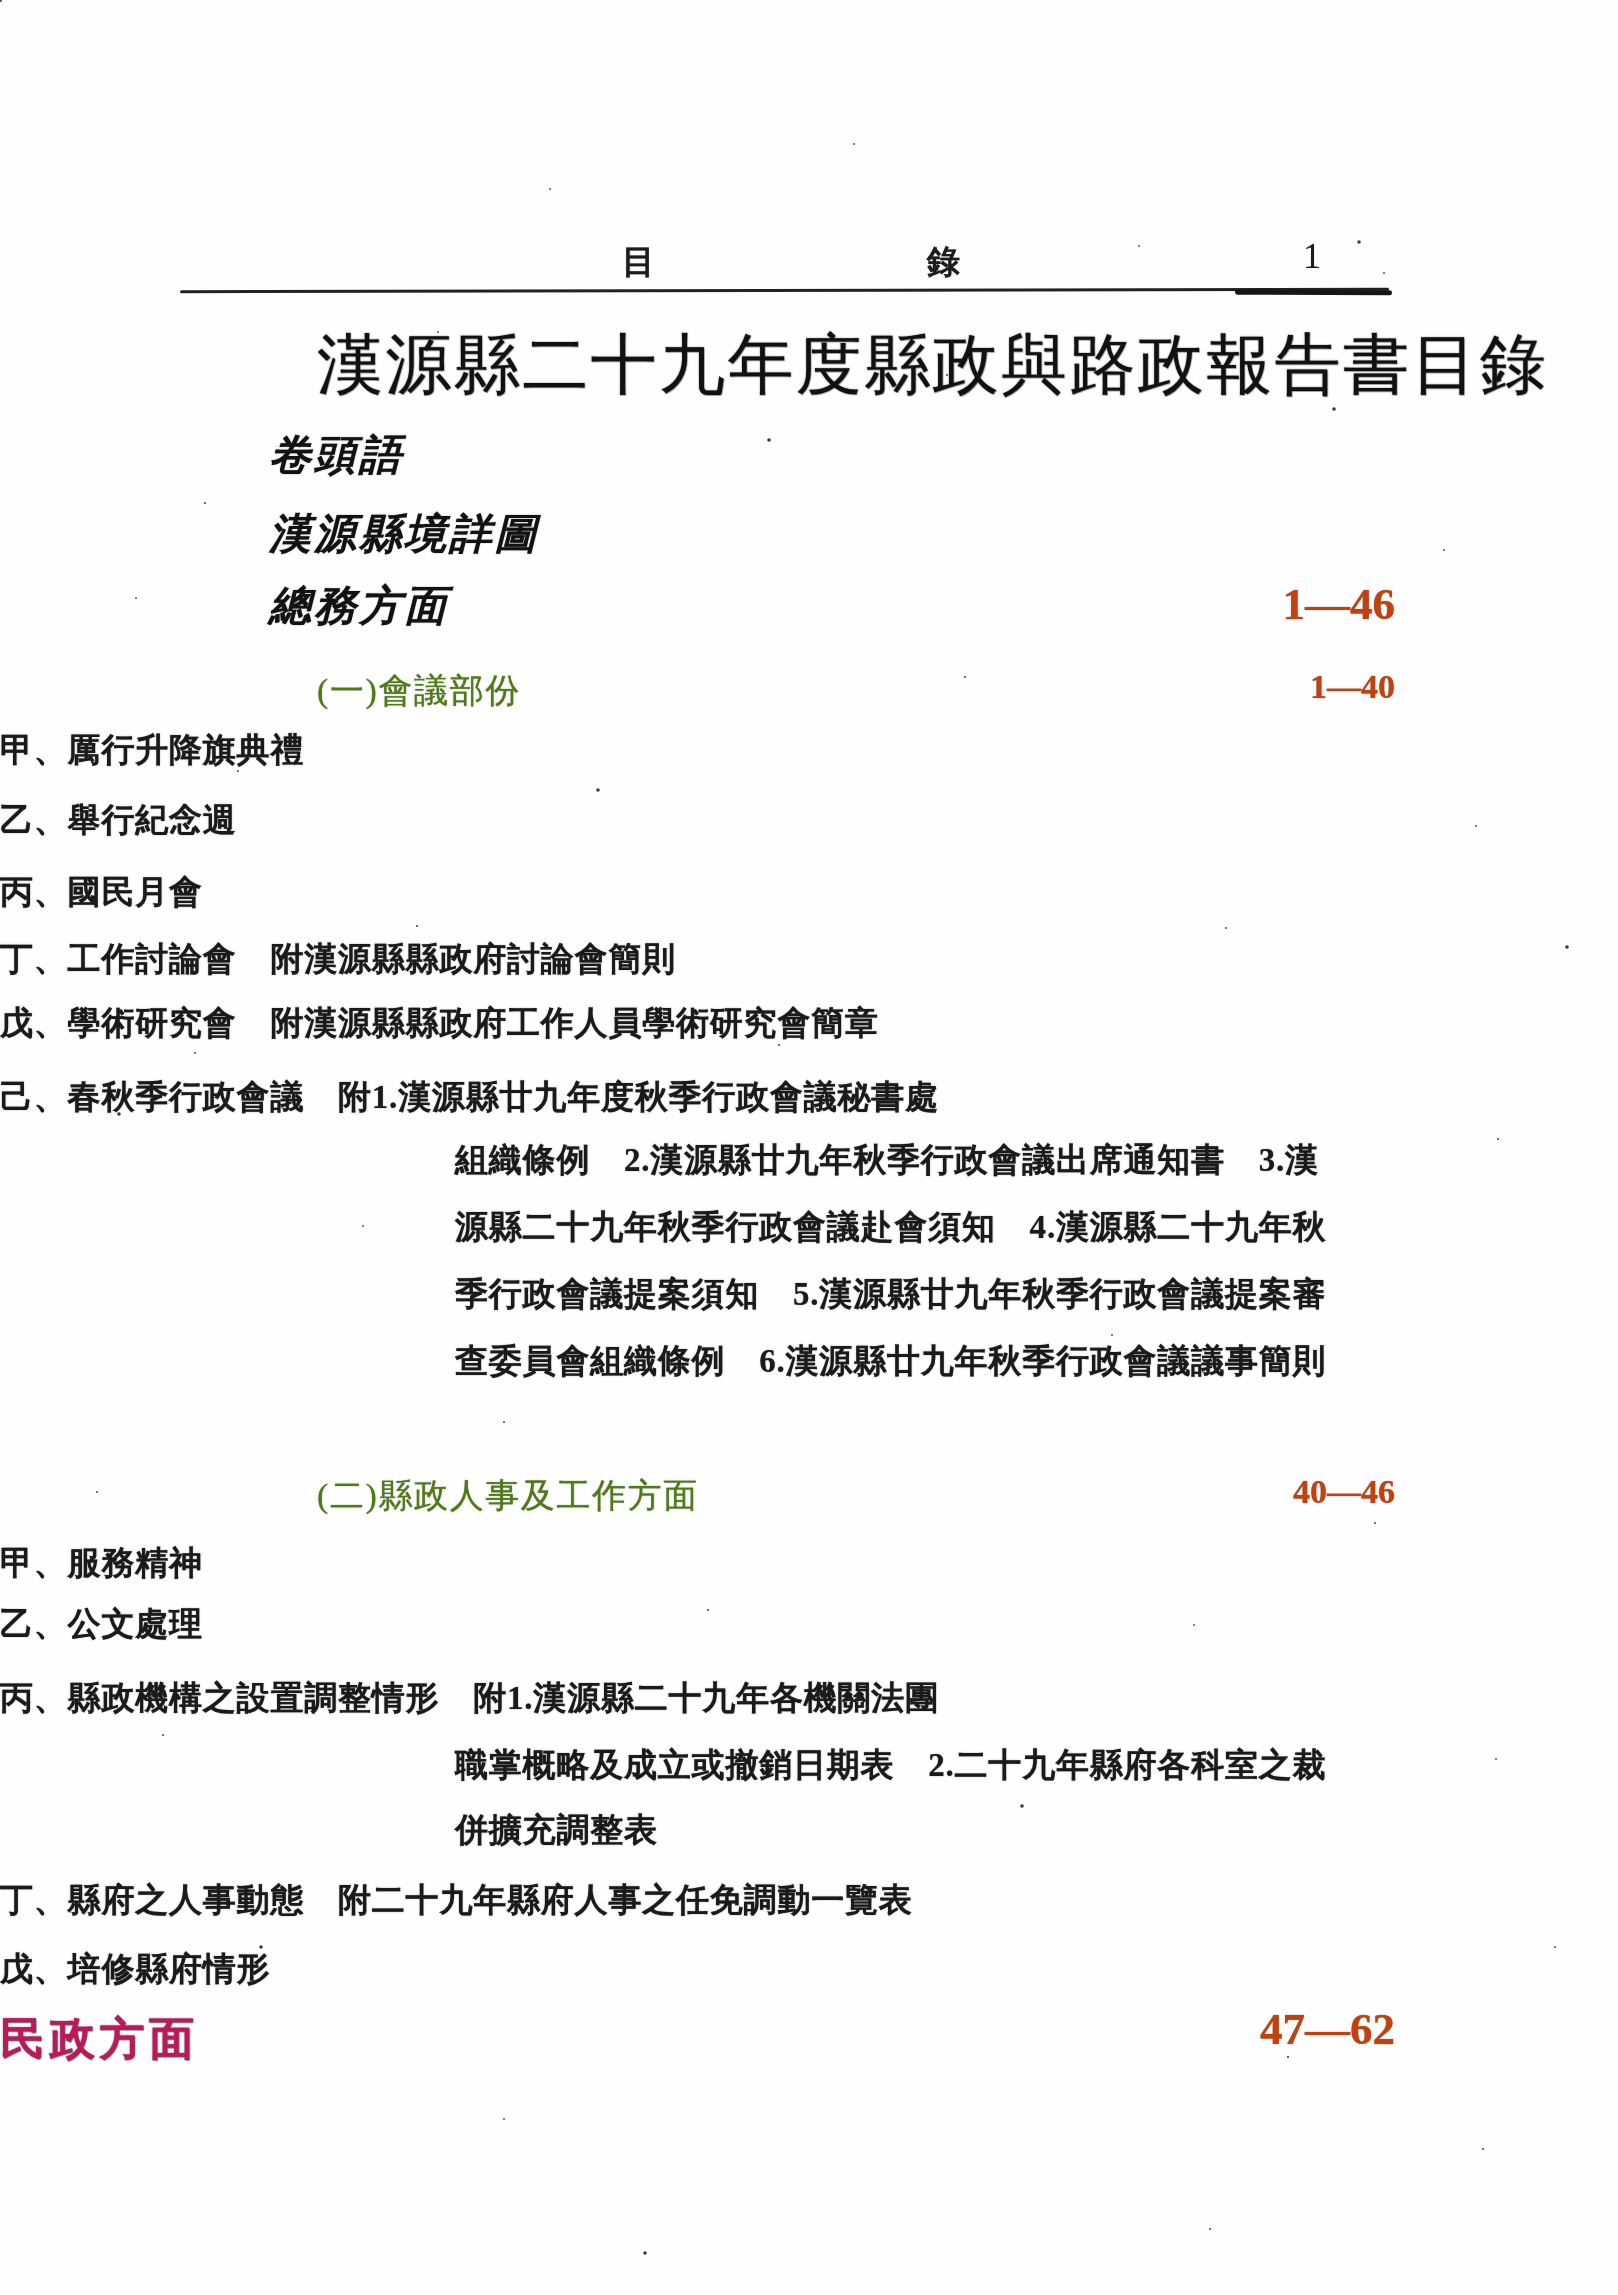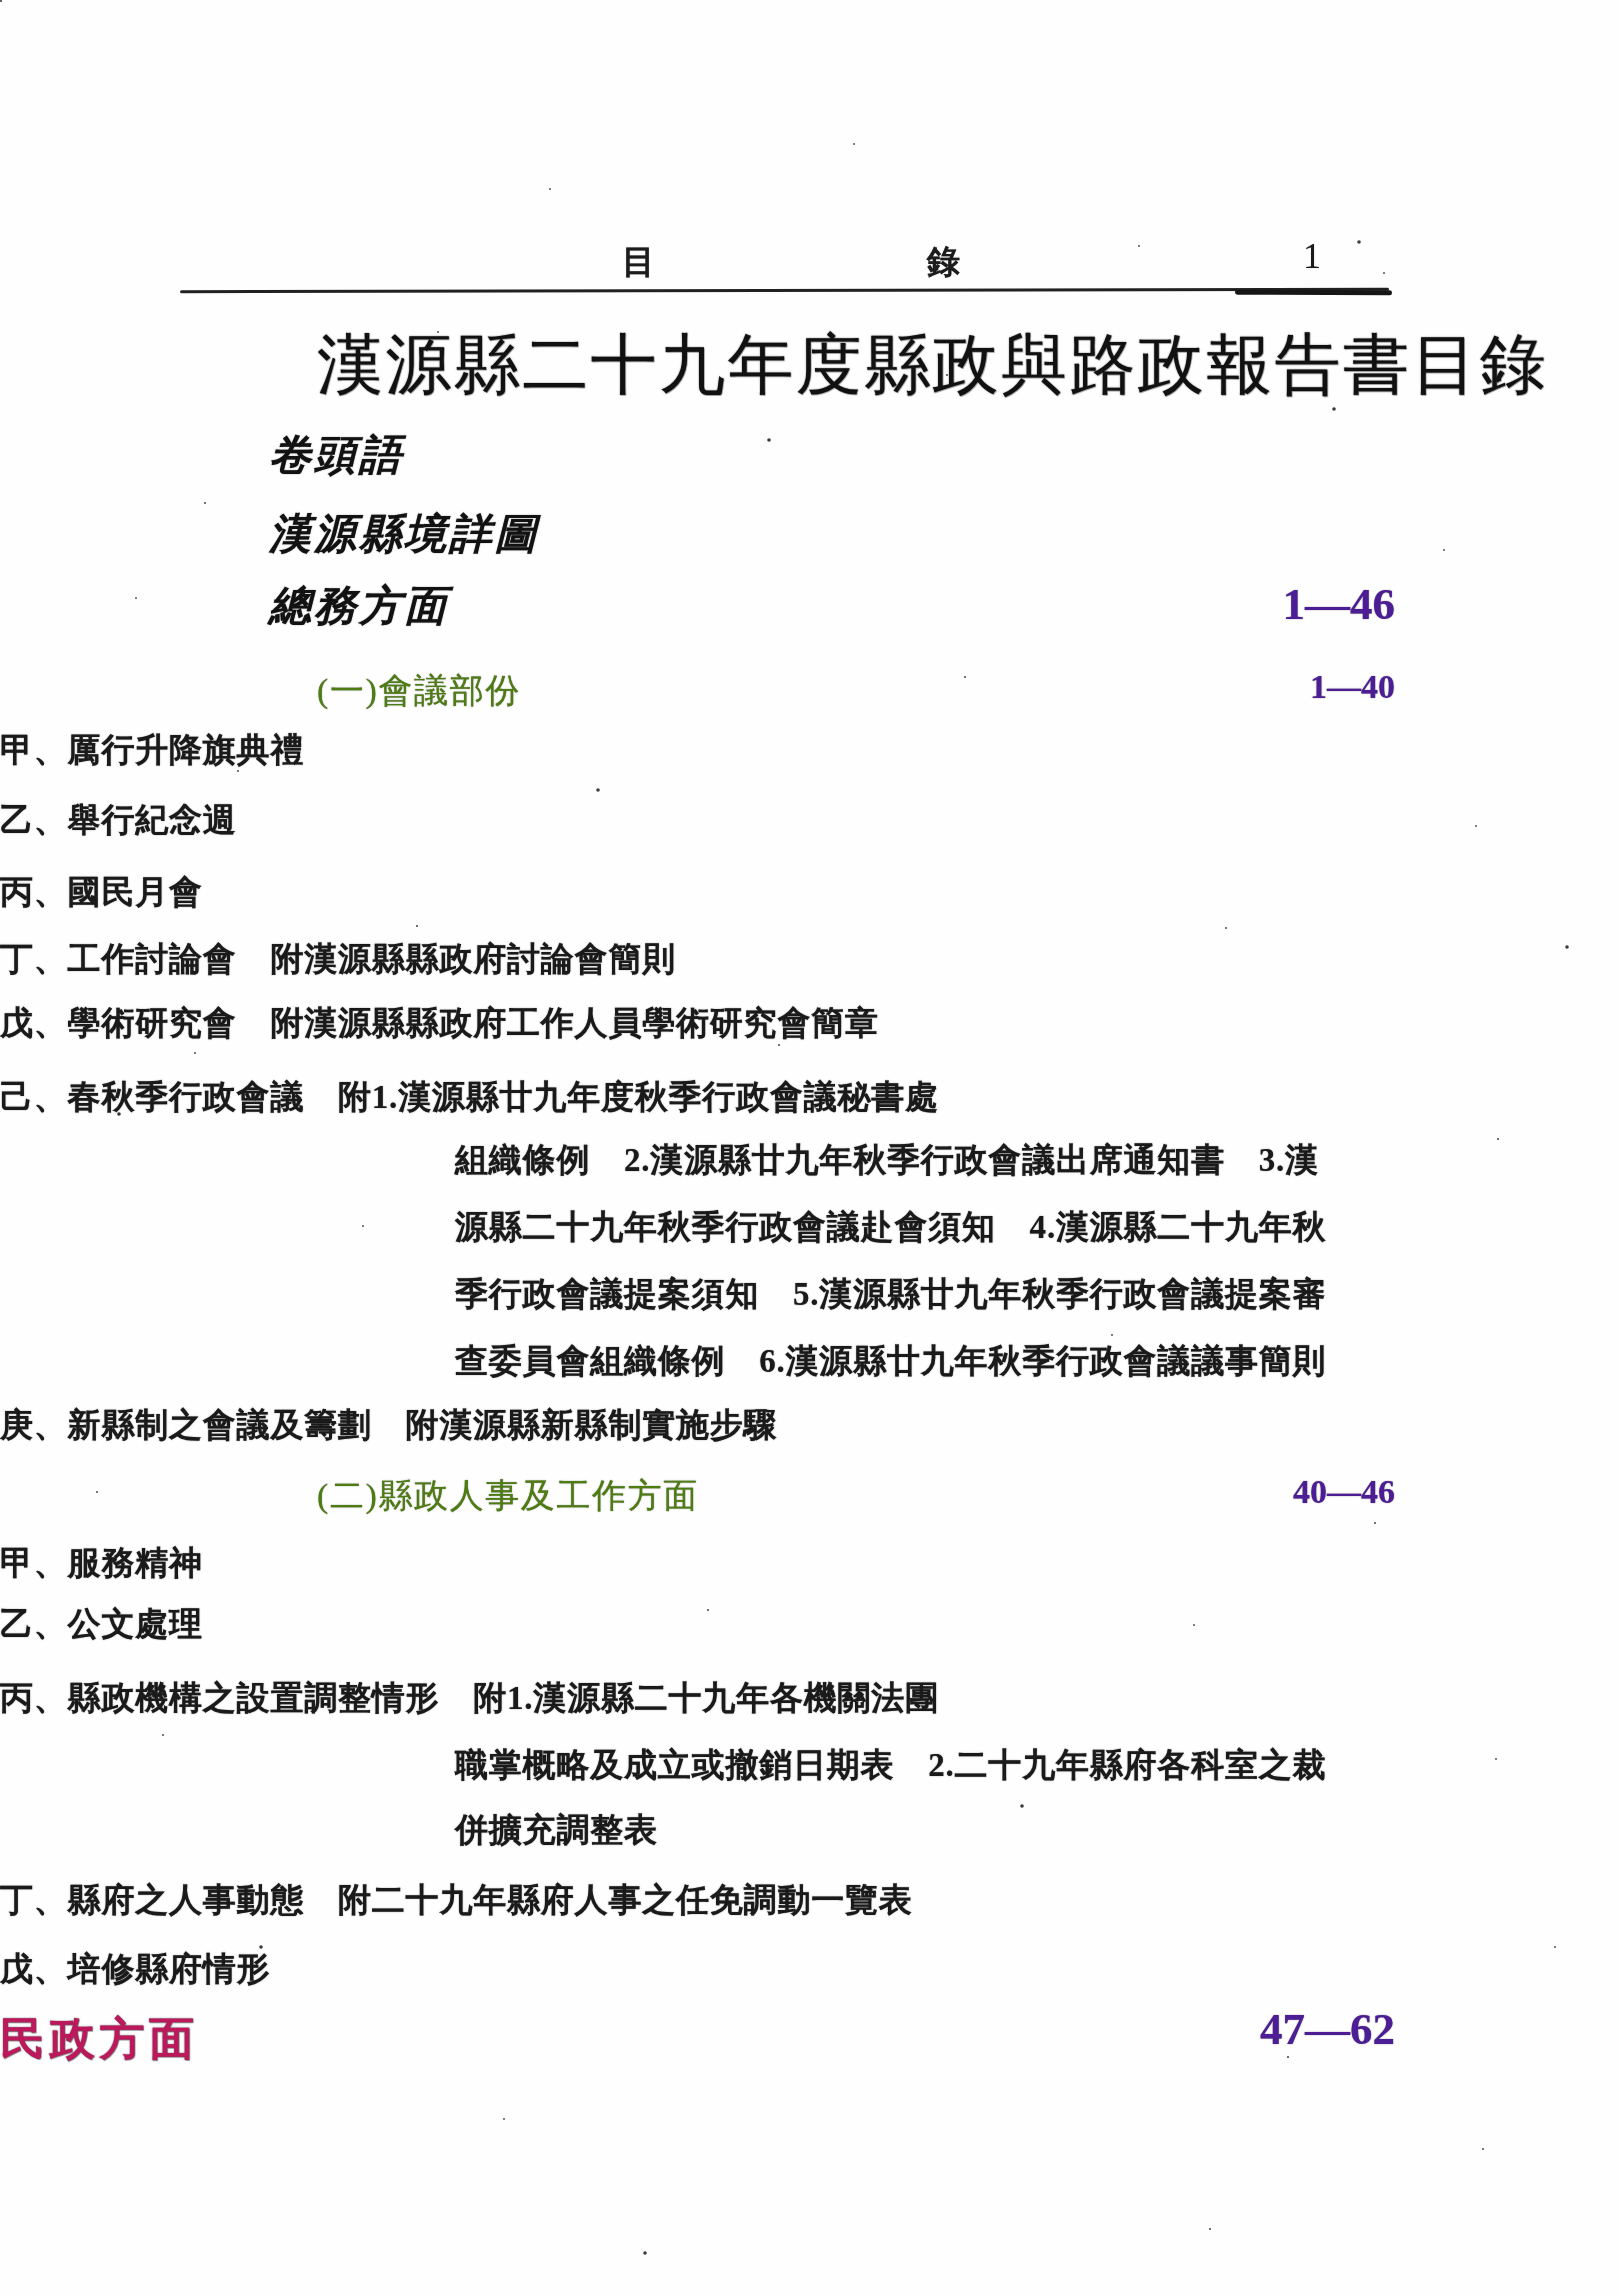--- a/index.html
+++ b/index.html
@@ -109,21 +109,21 @@
     font-weight: 600;
     letter-spacing: 0.8px;
     color: #1a1a1a;
   }
   .pg {
     position: absolute;
     right: 223px;
     top: 0;
     font-family: "Liberation Serif", "DejaVu Serif", serif;
     font-weight: 600;
-    color: #4c1d95;
+    color: #c2410c;
     text-shadow: 0 0 1.2px rgba(0,0,0,.6);
     text-align: center;
   }
   .pg-lg { font-size: 45px; }
   .pg-sm { font-size: 34px; }
   .pg-up { top: -6.3px; }
   
   .speck {
     position: absolute;
     top: 0; left: 0;
@@ -215,23 +215,20 @@
   </div>
 
   <div class="row lvl3" style="top:1272px">
     <span class="txt">季行政會議提案須知　5.漢源縣廿九年秋季行政會議提案審</span>
   </div>
 
   <div class="row lvl3" style="top:1339px">
     <span class="txt">查委員會組織條例　6.漢源縣廿九年秋季行政會議議事簡則</span>
   </div>
 
-  <div class="row lvl2" style="top:1403px">
-    <span class="txt">庚、新縣制之會議及籌劃　附漢源縣新縣制實施步驟</span>
-  </div>
 
   <div class="row lvl1" style="top:1473px">
     <span class="txt">(二)縣政人事及工作方面</span>
     <span class="pg pg-sm">40—46</span>
   </div>
 
   <div class="row lvl2" style="top:1541px">
     <span class="txt">甲、服務精神</span>
   </div>
 

